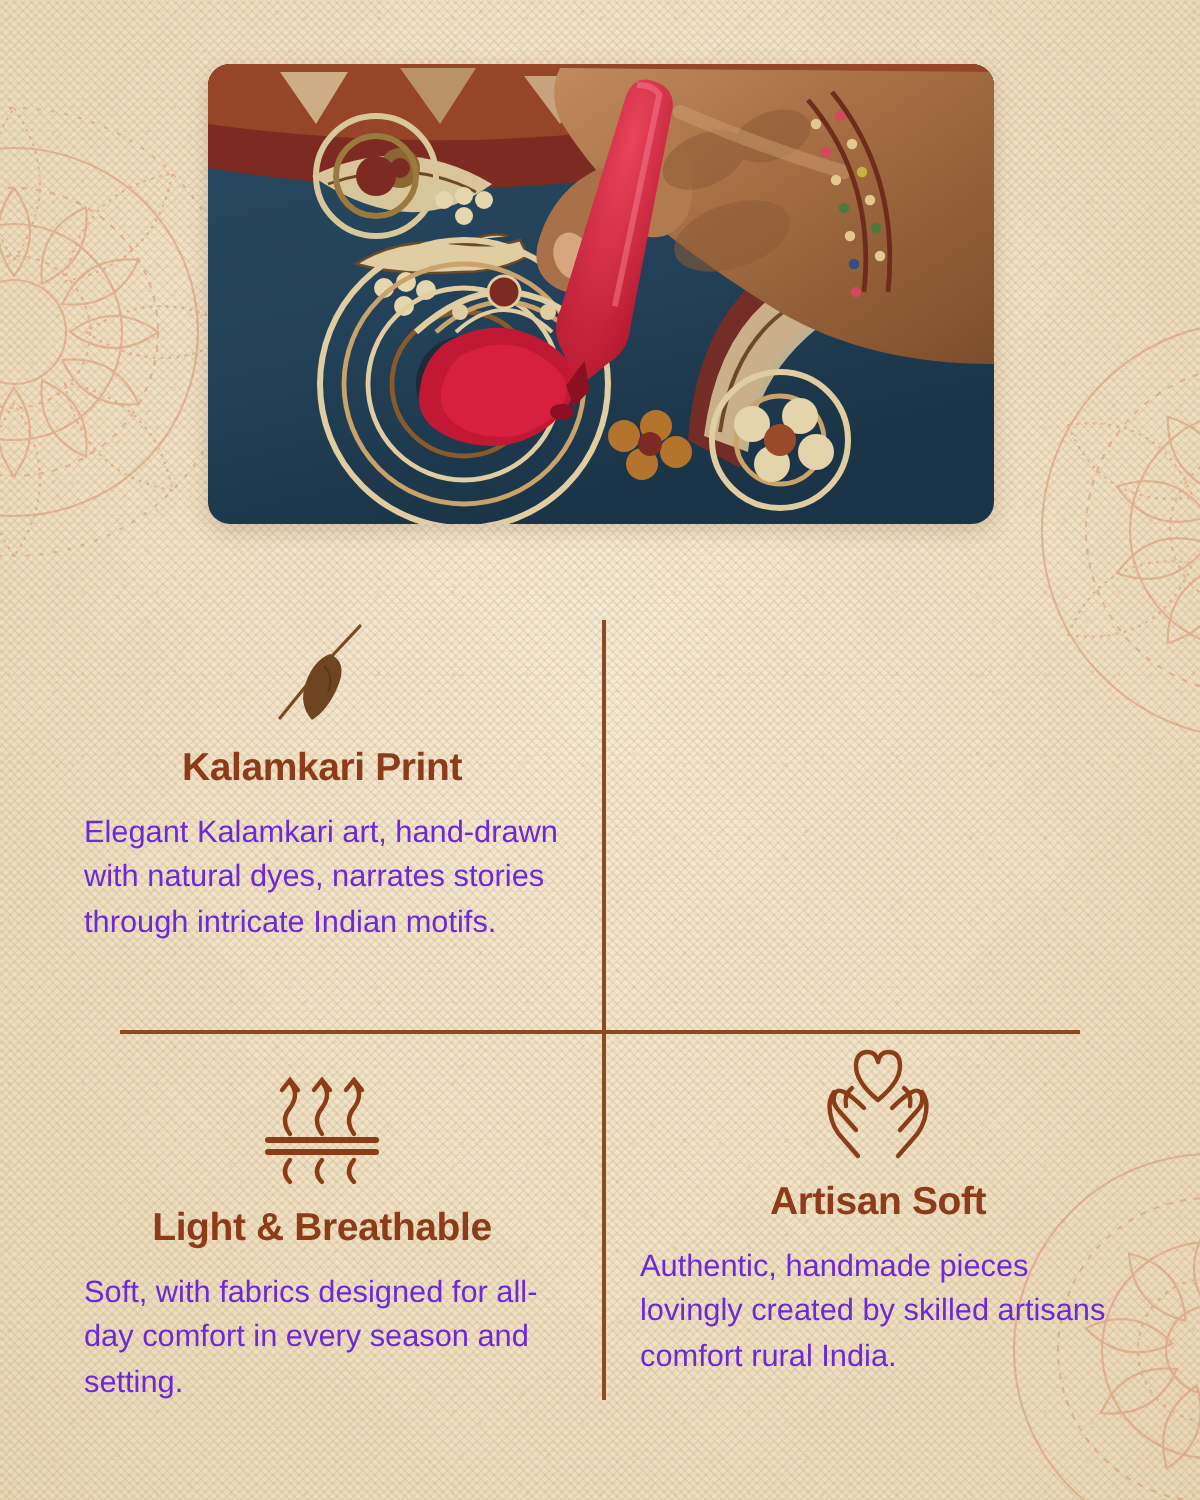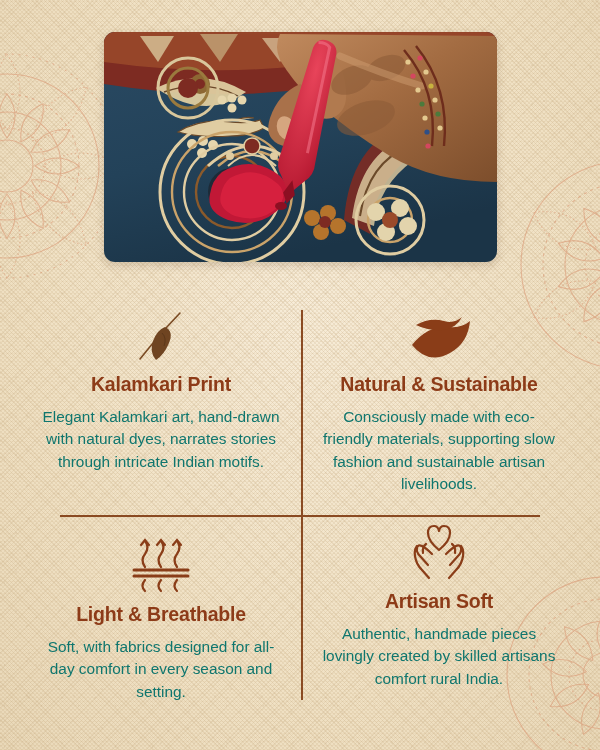--- a/index.html
+++ b/index.html
@@ -62,21 +62,20 @@
     left:0; top:300px;
     width:600px; height:420px;
     z-index:4;
   }
   .cell {
     position:absolute;
     width:258px;
     display:flex;
     flex-direction:column;
     align-items:center;
-    text-align:center;
   }
   .cell-tl { left:32px;  top:5px;   }
   .cell-tr { left:310px; top:5px;   }
   .cell-bl { left:32px;  top:235px; }
   .cell-br { left:310px; top:222px; }
 
   .cell-icon {
     height:62px;
     display:flex;
     align-items:center;
@@ -87,21 +86,21 @@
     font-size:19.5px;
     font-weight:bold;
     color:#8d3b18;
     letter-spacing:-0.2px;
     margin-bottom:10px;
     white-space:nowrap;
   }
   .cell-desc {
     font-size:15.4px;
     line-height:1.46;
-    color:#0f766e;
+    color:#6d28d9;
     max-width:238px;
   }
 
   
   .divider { position:absolute; background:#8a4a22; z-index:4; }
   .divider-v { left:301px; top:310px; width:2px;  height:390px; }
   .divider-h { left:60px;  top:515px; width:480px; height:2px;  }
 </style>
 </head>
 <body>
@@ -386,30 +385,20 @@
           <line x1="22" y1="37" x2="9" y2="53"></line>
         </g>
         <path d="M34 21 q9 4 4 16 q-5 12 -13 17 q-7 -8 -3 -19 q4 -11 12 -14 Z" fill="#6f4421"></path>
         <path d="M31 27 q5 5 2 13" fill="none" stroke="#4e2f15" stroke-width="1" opacity="0.6"></path>
       </svg>
     </div>
     <div class="cell-title">Kalamkari Print</div>
     <div class="cell-desc">Elegant Kalamkari art, hand-drawn with natural dyes, narrates stories through intricate Indian motifs.</div>
   </div>
 
-  <div class="cell cell-tr">
-    <div class="cell-icon">
-      <svg width="66" height="50" viewBox="0 0 66 50">
-        <path d="M6 34 q16 -20 38 -18 q12 1 20 -6 q-2 22 -20 32 q-22 12 -38 -8 Z" fill="#8a3d18"></path>
-        <path d="M10 14 q14 -8 28 -4 q10 3 18 -4 q-6 12 -20 13 q-14 1 -26 -5 Z" fill="#8a3d18"></path>
-      </svg>
-    </div>
-    <div class="cell-title">Natural &amp; Sustainable</div>
-    <div class="cell-desc">Consciously made with eco-friendly materials, supporting slow fashion and sustainable artisan livelihoods.</div>
-  </div>
 
   <div class="cell cell-bl">
     <div class="cell-icon">
       <svg width="62" height="58" viewBox="0 0 62 58">
         <g stroke="#8a3d18" stroke-width="2.2" fill="none" stroke-linecap="round">
 
           <path d="M15 30 q-5 -7 0 -13 q5 -7 0 -13"></path>
           <path d="M31 30 q-5 -7 0 -13 q5 -7 0 -13"></path>
           <path d="M47 30 q-5 -7 0 -13 q5 -7 0 -13"></path>
           <path d="M11 8 l4 -5 l4 5"></path>

